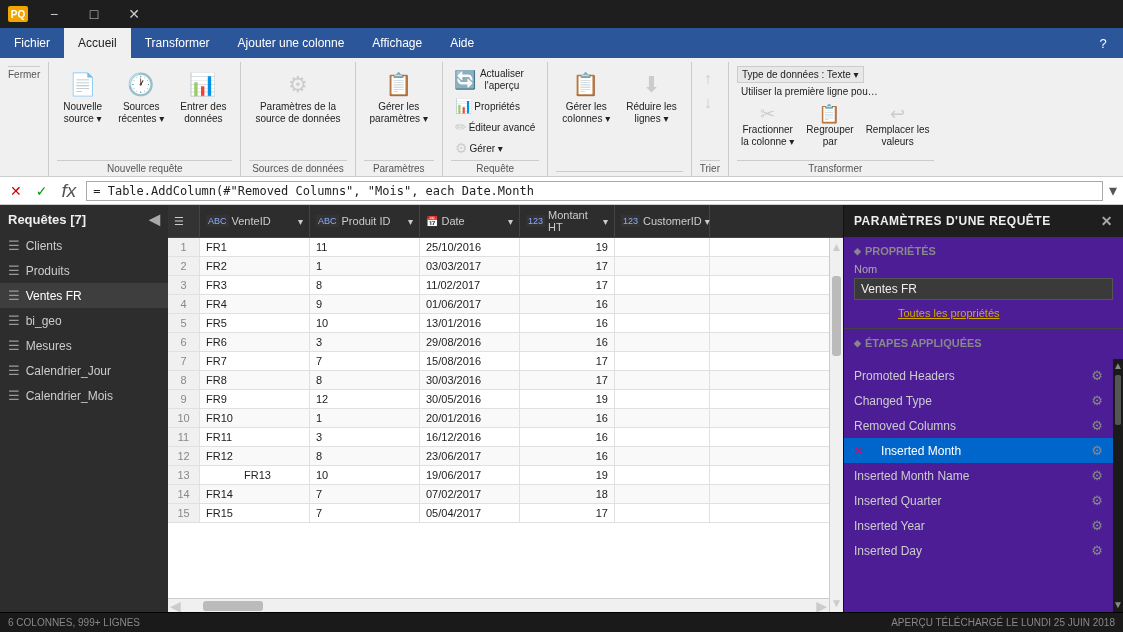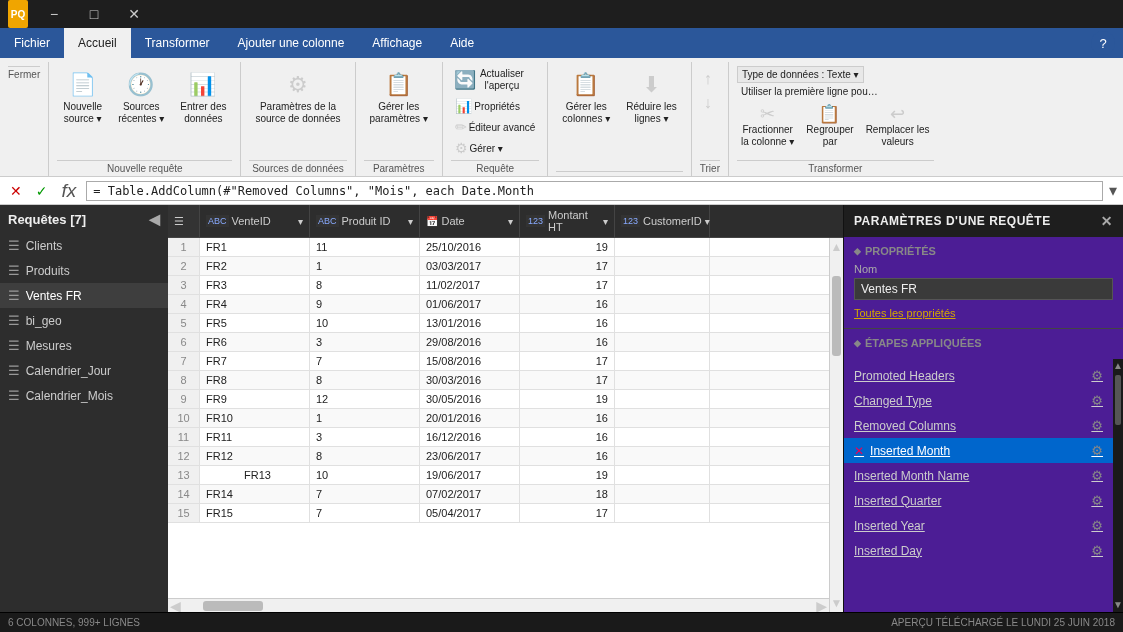--- a/index.html
+++ b/index.html
@@ -8,21 +8,21 @@
     
     .title-bar {
       background: #1e1e1e;
       height: 28px;
       display: flex;
       align-items: center;
       padding: 0 8px;
       color: #ccc;
       font-size: 12px;
     }
-    .title-bar .app-icon { width: 20px; height: 28px; background: #f0a500; border-radius: 2px; margin-right: 8px; display:flex; align-items:center; justify-content:center; font-size:10px; color:#fff; font-weight:bold; }
+    .title-bar .app-icon { width: 20px; height: 16px; background: #f0a500; border-radius: 2px; margin-right: 8px; display:flex; align-items:center; justify-content:center; font-size:10px; color:#fff; font-weight:bold; }
     .title-bar .window-controls { display: flex; gap: 4px; }
     .title-bar .win-btn { width: 36px; height: 28px; display: flex; align-items: center; justify-content: center; cursor: pointer; font-size: 14px; color: #ccc; }
     .ribbon-tab { padding: 4px 14px; font-size: 12px; color: #fff; cursor: pointer; height: 30px; display: flex; align-items: center; }
     .ribbon-tab.active { background: #f0f0f0; color: #222; }
     
     .ribbon-body { background: #f0f0f0; padding: 4px 0 0 0; display: flex; border-bottom: 1px solid #ccc; min-height: 85px; }
     .ribbon-group { display: flex; flex-direction: column; border-right: 1px solid #ccc; padding: 2px 8px 0 8px; }
     .ribbon-group-items { display: flex; gap: 4px; flex: 1; align-items: flex-start; padding-top: 2px; }
     .ribbon-group-label { text-align: center; font-size: 10px; color: #555; padding: 2px 0; border-top: 1px solid #ccc; margin-top: 2px; }
     
@@ -72,21 +72,21 @@
     .panel-close { cursor: pointer; color: #aaa; font-size: 14px; }
 
     .panel-section { padding: 8px 10px; border-bottom: 1px solid #444; }
     .panel-section-title { color: #888; font-size: 11px; text-transform: uppercase; font-weight: bold; margin-bottom: 6px; display: flex; align-items: center; gap: 4px; }
     .panel-section-title::before { content: '◆'; font-size: 9px; color: #888; }
     .prop-label { color: #aaa; font-size: 11px; margin-bottom: 3px; }
     .prop-value-box { background: #3a3a3a; border: 1px solid #555; padding: 3px 6px; color: #eee; font-size: 12px; }
     .prop-link { color: #d4a800; font-size: 11px; cursor: pointer; text-decoration: underline; }
 
     .steps-list { flex: 1; overflow-y: auto; padding: 4px 0; }
-    .step-item { display: flex; align-items: center; padding: 5px 10px; cursor: pointer; color: #ccc; font-size: 12px; gap: 4px; text-decoration: underline; }
+    .step-item { display: flex; align-items: center; padding: 5px 10px; cursor: pointer; color: #ccc; font-size: 12px; gap: 15px; }
     .step-item.active { background: #0066cc; color: #fff; }
     .step-item .step-name { flex: 1; }
     .step-item .step-gear { color: #888; font-size: 13px; }
     .step-item .step-x { color: #e05; font-size: 12px; margin-right: 2px; }
 
     .status-bar { height: 20px; background: #1a1a1a; display: flex; align-items: center; padding: 0 8px; font-size: 10px; color: #888; border-top: 1px solid #000; flex-shrink: 0; }
     .help-btn { width: 24px; height: 24px; border-radius: 50%; background: #2b579a; color: #fff; display: flex; align-items: center; justify-content: center; font-size: 13px; cursor: pointer; margin-left: auto; }
 
     .ribbon-tabs-row { display: flex; align-items: center; background: #2b579a; }
     .ribbon-tabs-row .help-area { margin-left: auto; padding-right: 8px; display: flex; align-items: center; }
@@ -466,21 +466,21 @@
         <span>PARAMÈTRES D'UNE REQUÊTE</span>
         <span class="panel-close">✕</span>
       </div>
 
       <div class="panel-section">
         <div class="panel-section-title">
           <span>PROPRIÉTÉS</span>
         </div>
         <div class="prop-label">Nom</div>
         <div class="prop-value-box">Ventes FR</div>
-        <div style="margin-top:6px;">
+        <div style="margin-top:6px;margin-left:44px;">
           <span class="prop-link">Toutes les propriétés</span>
         </div>
       </div>
 
       <div class="panel-section" style="border-bottom:none; padding-bottom:4px;">
         <div class="panel-section-title">
           <span>ÉTAPES APPLIQUÉES</span>
         </div>
       </div>
       <div style="display:flex; flex:1; overflow:hidden;">

